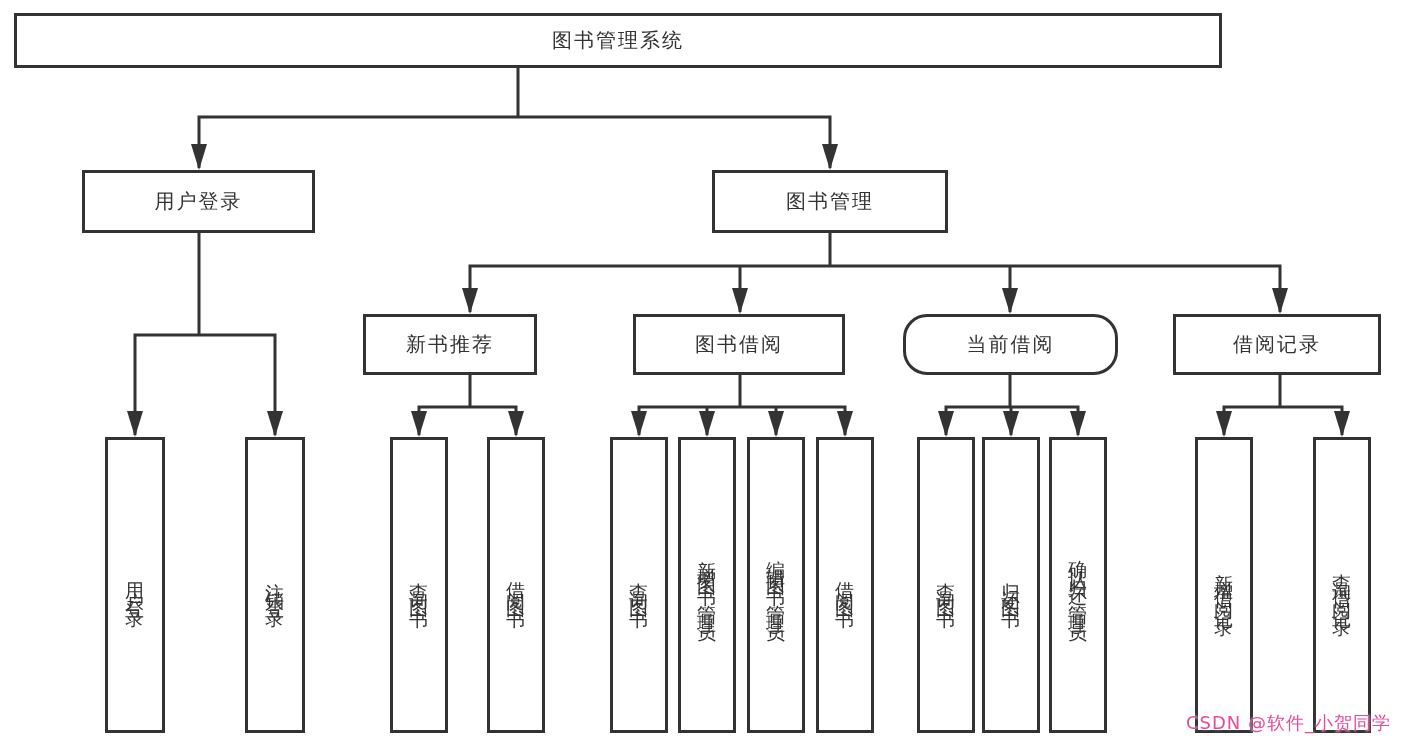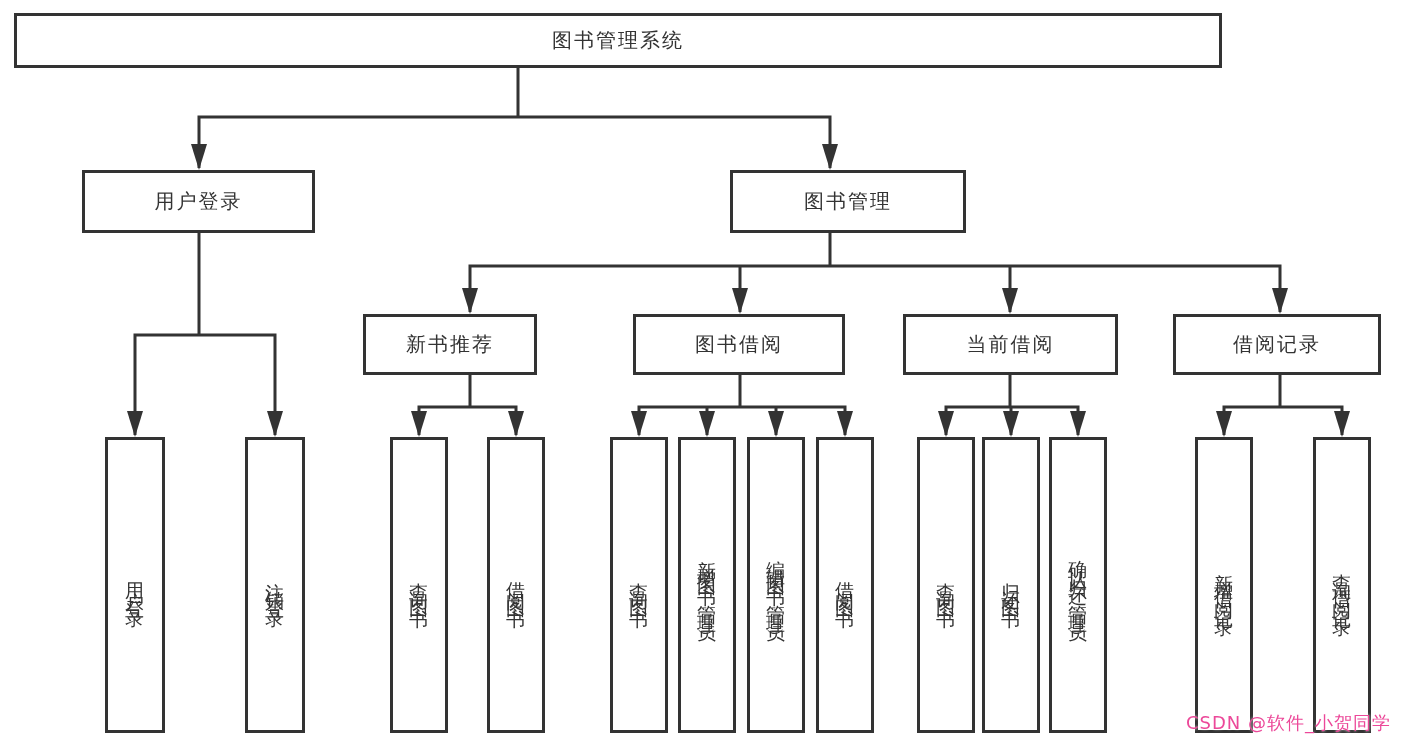--- a/index.html
+++ b/index.html
@@ -64,25 +64,25 @@
       <polygon points="1003,411 1019,411 1011,437"></polygon>
       <polygon points="1070,411 1086,411 1078,437"></polygon>
       <polygon points="1216,411 1232,411 1224,437"></polygon>
       <polygon points="1334,411 1350,411 1342,437"></polygon>
     </g>
   </svg>
 
   <div class="box" style="left:14px;top:13px;width:1208px;height:55px;">图书管理系统</div>
 
   <div class="box" style="left:82px;top:170px;width:233px;height:63px;">用户登录</div>
-  <div class="box" style="left:712px;top:170px;width:236px;height:63px;margin-left:18px;">图书管理</div>
+  <div class="box" style="left:712px;top:170px;width:236px;height:63px;">图书管理</div>
 
   <div class="box" style="left:363px;top:314px;width:174px;height:61px;">新书推荐</div>
   <div class="box" style="left:633px;top:314px;width:212px;height:61px;">图书借阅</div>
-  <div class="box" style="left:903px;top:314px;width:215px;height:61px;">当前借阅</div>
+  <div class="box" style="left:903px;top:314px;width:215px;height:61px;border-radius:24px;">当前借阅</div>
   <div class="box" style="left:1173px;top:314px;width:208px;height:61px;">借阅记录</div>
 
   <div class="box vbox" style="left:105px;top:437px;width:60px;height:296px;">用户登录</div>
   <div class="box vbox" style="left:245px;top:437px;width:60px;height:296px;">注销登录</div>
 
   <div class="box vbox" style="left:390px;top:437px;width:58px;height:296px;">查询图书</div>
   <div class="box vbox" style="left:487px;top:437px;width:58px;height:296px;">借阅图书</div>
 
   <div class="box vbox" style="left:610px;top:437px;width:58px;height:296px;">查询图书</div>
   <div class="box vbox" style="left:678px;top:437px;width:58px;height:296px;">新增图书（管理员）</div>

